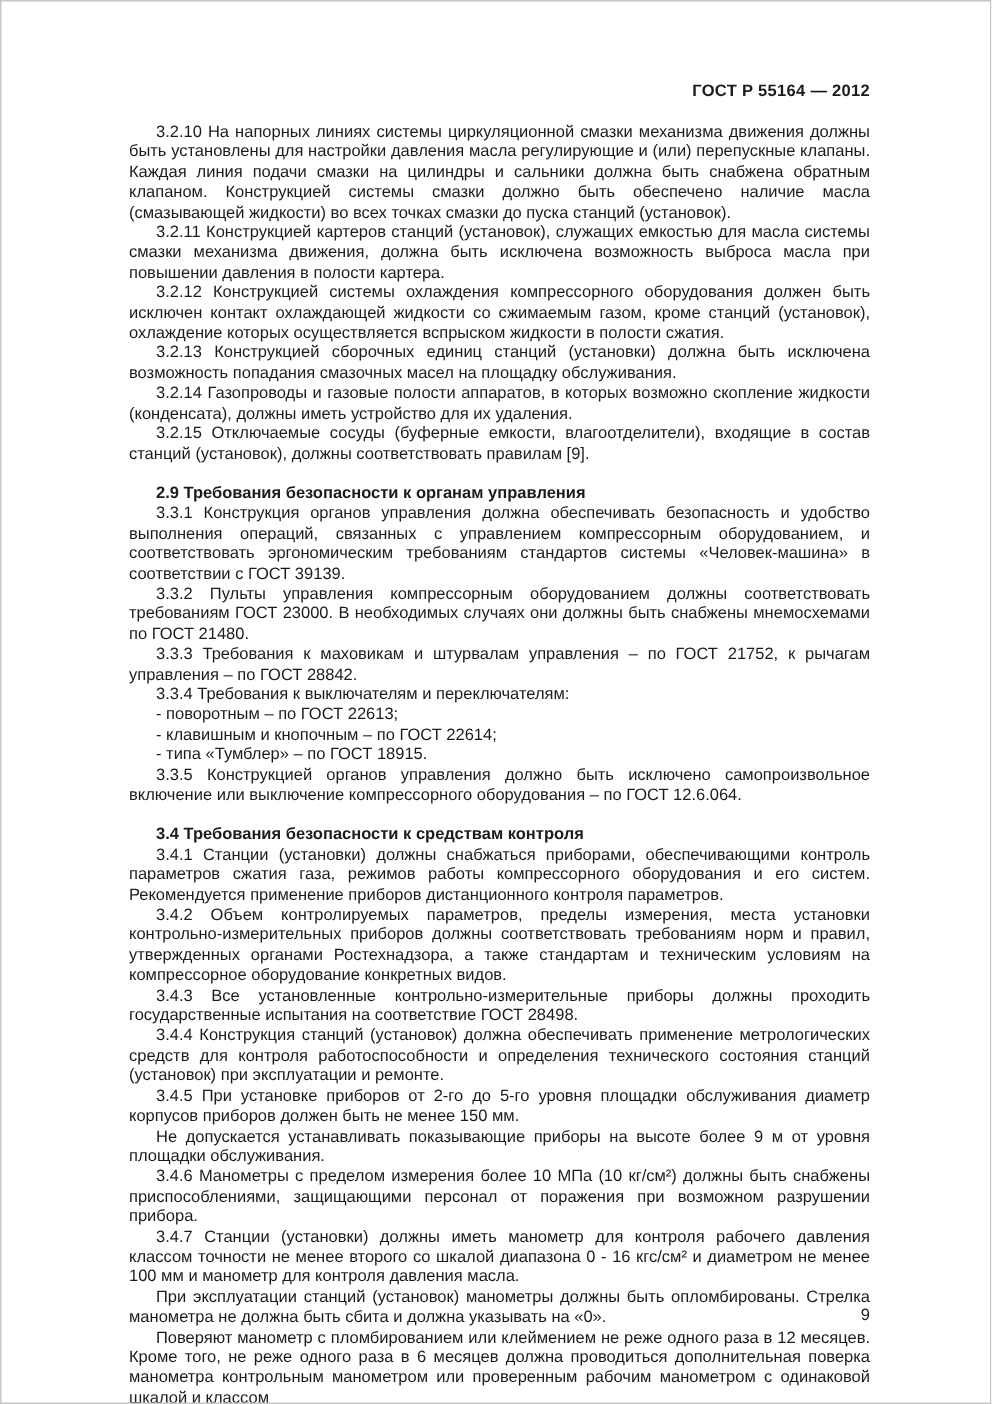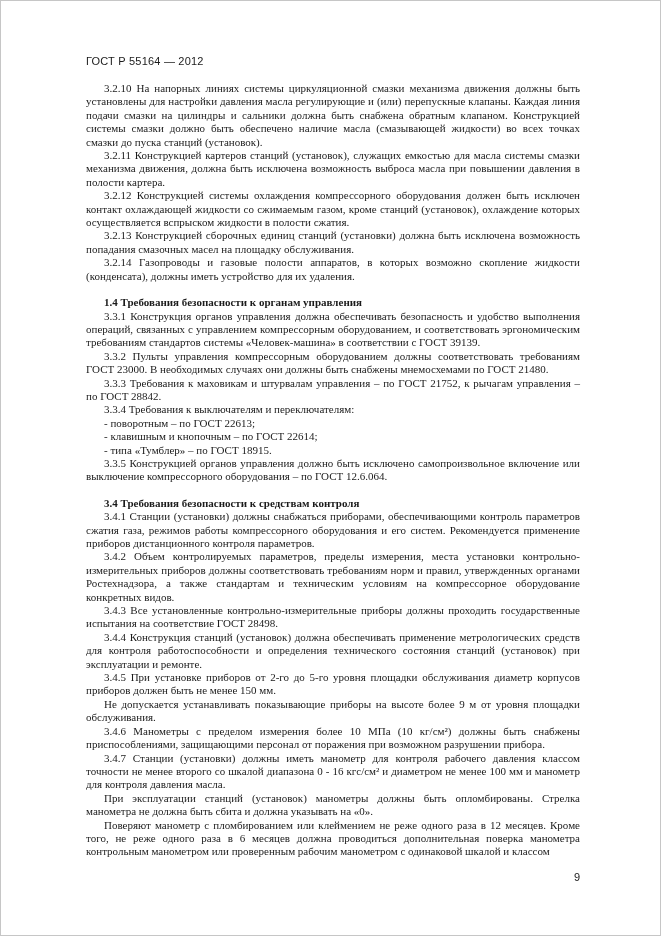--- a/index.html
+++ b/index.html
@@ -16,38 +16,37 @@
     border: 1px solid #c6c6c6;
     font-family: "Liberation Sans", sans-serif;
     color: #1b1b1b;
     overflow: hidden;
   }
   .doc-header {
     position: absolute;
     top: 54px;
     left: 85px;
     right: 80px;
-    text-align: left;
+    text-align: right;
     font-size: 11px;
-    font-weight: normal;
+    font-weight: bold;
     letter-spacing: 0.2px;
   }
   .doc-content {
     position: absolute;
     top: 81px;
     left: 85px;
     right: 80px;
     font-size: 11px;
     line-height: 13.4px;
     text-align: justify;
   }
   .doc-content p {
     margin: 0;
     text-indent: 18px;
-    font-family: Liberation Serif, serif;
   }
   .doc-content p.heading {
     font-weight: bold;
     margin-top: 13px;
   }
   .doc-footer {
     position: absolute;
     top: 870px;
     left: 85px;
     right: 80px;
@@ -63,21 +62,22 @@
   <div class="doc-header">
     <span>ГОСТ Р 55164 — 2012</span>
   </div>
 
   <div class="doc-content">
       <p class="para">3.2.10  На напорных линиях системы циркуляционной смазки механизма движения должны быть установлены для настройки давления масла регулирующие и (или) перепускные клапаны. Каждая линия подачи смазки на цилиндры и сальники должна быть снабжена обратным клапаном. Конструкцией системы смазки должно быть обеспечено наличие масла (смазывающей жидкости) во всех точках смазки до пуска станций (установок).</p>
       <p class="para">3.2.11 Конструкцией картеров станций (установок), служащих емкостью для масла системы смазки механизма движения,  должна быть исключена возможность выброса масла при повышении давления в полости картера.</p>
       <p class="para">3.2.12 Конструкцией системы охлаждения компрессорного оборудования должен быть исключен контакт охлаждающей жидкости со сжимаемым газом, кроме станций (установок), охлаждение которых осуществляется вспрыском жидкости в полости сжатия.</p>
       <p class="para">3.2.13 Конструкцией сборочных единиц станций (установки)  должна быть  исключена возможность попадания смазочных масел на площадку обслуживания.</p>
       <p class="para">3.2.14 Газопроводы и газовые полости аппаратов, в которых возможно скопление жидкости (конденсата), должны иметь устройство для их удаления.</p>
-      <p class="heading">1.4 Требования безопасности к органам управления</p>
+      <p class="para">3.2.15 Отключаемые сосуды (буферные емкости, влагоотделители), входящие в состав станций (установок), должны соответствовать правилам [9].</p>
+      <p class="heading">2.9 Требования безопасности к органам управления</p>
       <p class="para">3.3.1 Конструкция органов управления должна обеспечивать безопасность и удобство выполнения операций, связанных с управлением компрессорным оборудованием, и соответствовать эргономическим требованиям стандартов системы «Человек-машина» в соответствии с ГОСТ 39139.</p>
       <p class="para">3.3.2 Пульты управления компрессорным оборудованием должны соответствовать требованиям ГОСТ 23000. В необходимых случаях они должны быть снабжены мнемосхемами по ГОСТ 21480.</p>
       <p class="para">3.3.3 Требования к маховикам и штурвалам управления – по ГОСТ 21752, к рычагам управления – по ГОСТ 28842.</p>
       <p class="para">3.3.4 Требования к выключателям и переключателям:</p>
       <p class="list">- поворотным – по ГОСТ 22613;</p>
       <p class="list">- клавишным и кнопочным – по ГОСТ 22614;</p>
       <p class="list">- типа «Тумблер» – по ГОСТ 18915.</p>
       <p class="para">3.3.5 Конструкцией органов управления должно быть исключено самопроизвольное включение или выключение компрессорного оборудования – по ГОСТ 12.6.064.</p>
       <p class="heading">3.4 Требования безопасности к средствам контроля</p>
       <p class="para">3.4.1 Станции (установки) должны снабжаться приборами, обеспечивающими контроль параметров сжатия газа, режимов работы компрессорного оборудования  и его систем. Рекомендуется применение приборов дистанционного контроля параметров.</p>

